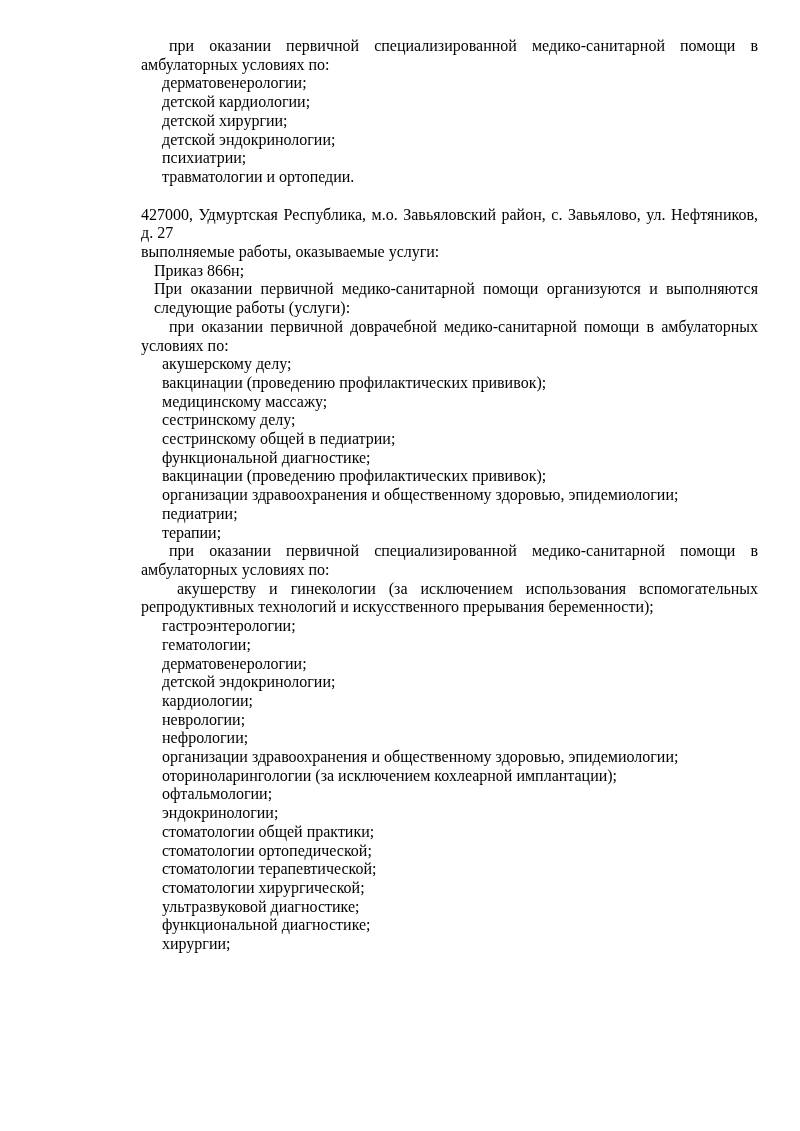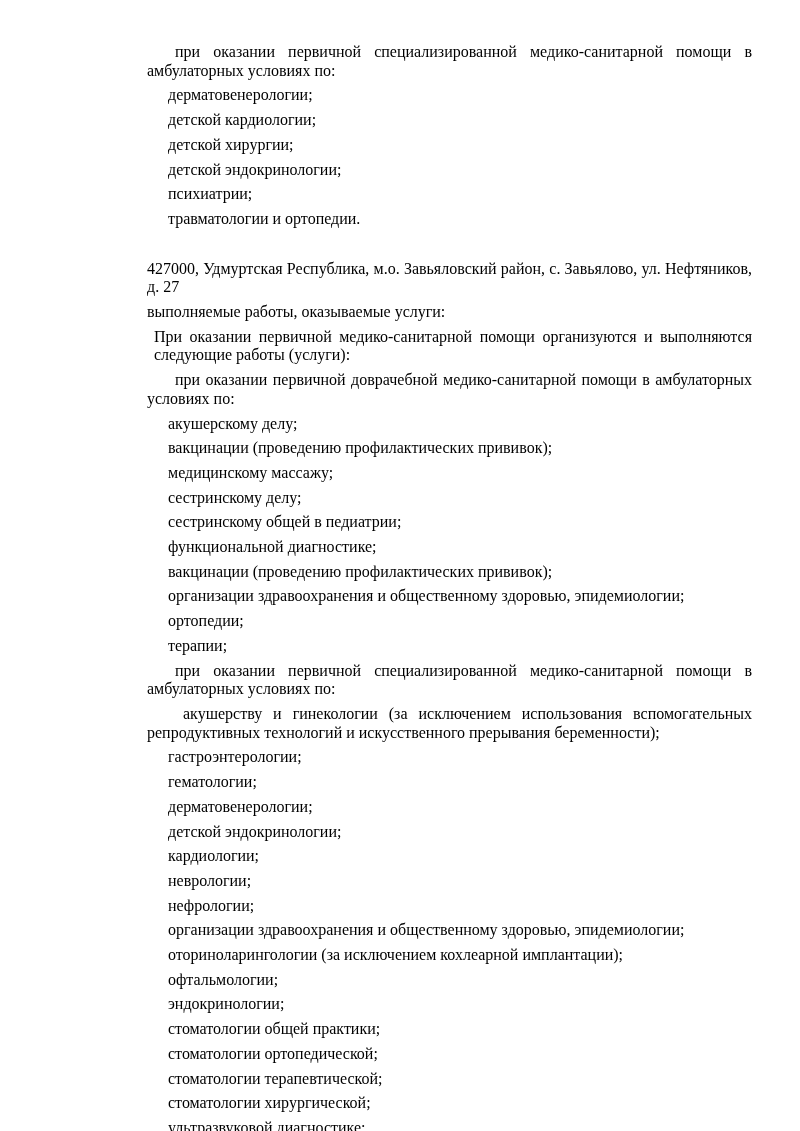--- a/index.html
+++ b/index.html
@@ -18,21 +18,21 @@
     height: 1131px;
     padding: 37px 42px 0 141px;
     background: #ffffff;
   }
   .doc {
     font-family: "Liberation Serif", "DejaVu Serif", serif;
     font-size: 16px;
     line-height: 18.7px;
     color: #000000;
   }
-  .blk { margin: 6px; }
+  .blk { margin: 0; }
   .para-hang  { text-indent: 28px; text-align: justify; }
   .para-block { margin-left: 13px; text-align: justify; }
   .para-deep  { text-indent: 36px; text-align: justify; }
   .line-indent{ margin-left: 13px; }
   .address    { text-align: justify; }
   .label      { text-align: left; }
   .item       { padding-left: 21px; text-align: left; }
   .spacer     { height: 19px; }
 </style>
 </head>
@@ -43,31 +43,32 @@
       <div class="blk para-hang">при оказании первичной специализированной медико-санитарной помощи в амбулаторных условиях по:</div>
       <div class="blk item">дерматовенерологии;</div>
       <div class="blk item">детской кардиологии;</div>
       <div class="blk item">детской хирургии;</div>
       <div class="blk item">детской эндокринологии;</div>
       <div class="blk item">психиатрии;</div>
       <div class="blk item">травматологии и ортопедии.</div>
       <div class="blk spacer"></div>
       <div class="blk address">427000, Удмуртская Республика, м.о. Завьяловский район, с. Завьялово, ул. Нефтяников, д. 27</div>
       <div class="blk label">выполняемые работы, оказываемые услуги:</div>
+      <div class="blk line-indent">Приказ 866н;</div>
       <div class="blk para-block">При оказании первичной медико-санитарной помощи организуются и выполняются следующие работы (услуги):</div>
       <div class="blk para-hang">при оказании первичной доврачебной медико-санитарной помощи в амбулаторных условиях по:</div>
       <div class="blk item">акушерскому делу;</div>
       <div class="blk item">вакцинации (проведению профилактических прививок);</div>
       <div class="blk item">медицинскому массажу;</div>
       <div class="blk item">сестринскому делу;</div>
       <div class="blk item">сестринскому общей в педиатрии;</div>
       <div class="blk item">функциональной диагностике;</div>
       <div class="blk item">вакцинации (проведению профилактических прививок);</div>
       <div class="blk item">организации здравоохранения и общественному здоровью, эпидемиологии;</div>
-      <div class="blk item">ортопедии;</div>
+      <div class="blk item">педиатрии;</div>
       <div class="blk item">терапии;</div>
       <div class="blk para-hang">при оказании первичной специализированной медико-санитарной помощи в амбулаторных условиях по:</div>
       <div class="blk para-deep">акушерству и гинекологии (за исключением использования вспомогательных репродуктивных технологий и искусственного прерывания беременности);</div>
       <div class="blk item">гастроэнтерологии;</div>
       <div class="blk item">гематологии;</div>
       <div class="blk item">дерматовенерологии;</div>
       <div class="blk item">детской эндокринологии;</div>
       <div class="blk item">кардиологии;</div>
       <div class="blk item">неврологии;</div>
       <div class="blk item">нефрологии;</div>

